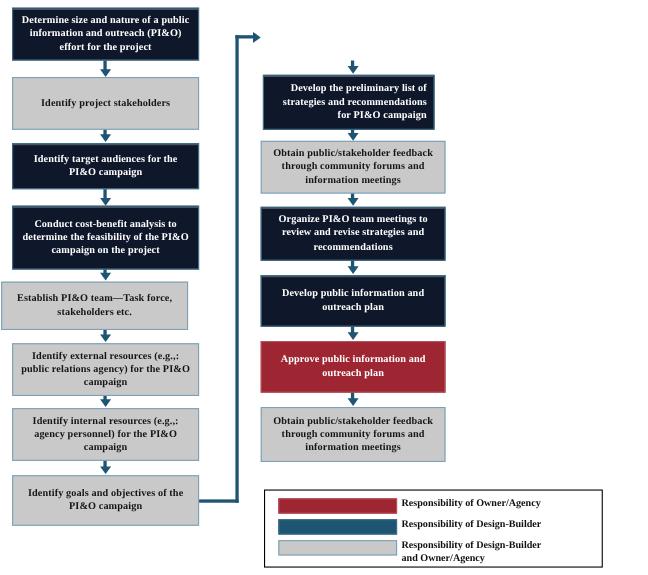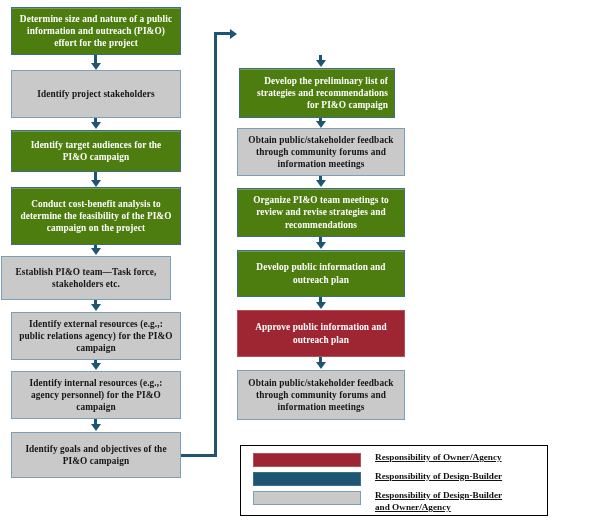--- a/index.html
+++ b/index.html
@@ -31,21 +31,21 @@
     text-align: center;
     font-weight: bold;
     font-size: 9.3px;
     line-height: 1.32;
     padding: 3px 6px;
     letter-spacing: 0.1px;
   }
   .node span { display: block; width: 100%; }
 
   .node.blue {
-    background: #4d7c0f;
+    background: #0f172a;
     border: 1px solid #3d6e88;
     color: #ffffff;
     box-shadow: 0 1px 0 rgba(255,255,255,0.25) inset;
   }
   .node.red {
     background: #9e2633;
     border: 1px solid #b5505b;
     color: #ffffff;
   }
   .node.gray {
@@ -111,23 +111,22 @@
     margin-top: 1px;
   }
   .legend-swatch.red { background: #9e2633; border: 1px solid #b5505b; }
   .legend-swatch.blue { background: #1d5572; border: 1px solid #3d6e88; }
   .legend-swatch.gray { background: #c9c9c9; border: 1px solid #7ba0b8; }
   .legend-label {
     font-size: 9.2px;
     font-weight: bold;
     color: #111111;
     line-height: 1.3;
-    padding-left: 14px;
+    padding-left: 4px;
     white-space: pre-line;
-    text-decoration: underline;
   }
 </style>
 </head>
 <body>
 
 <div id="flow-canvas">
 
   <div class="node blue" style="left:11px; top:7px; width:170px; height:48px;">
     <span>Determine size and nature of a public information and outreach (PI&amp;O) effort for the project</span>
   </div>

